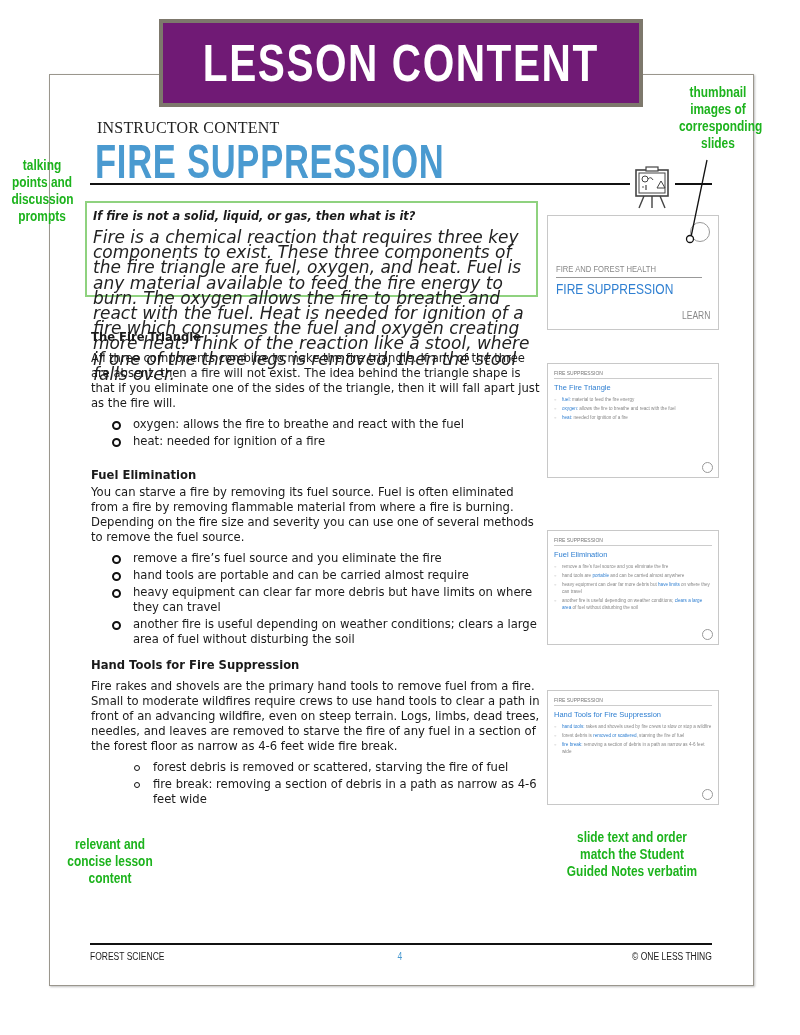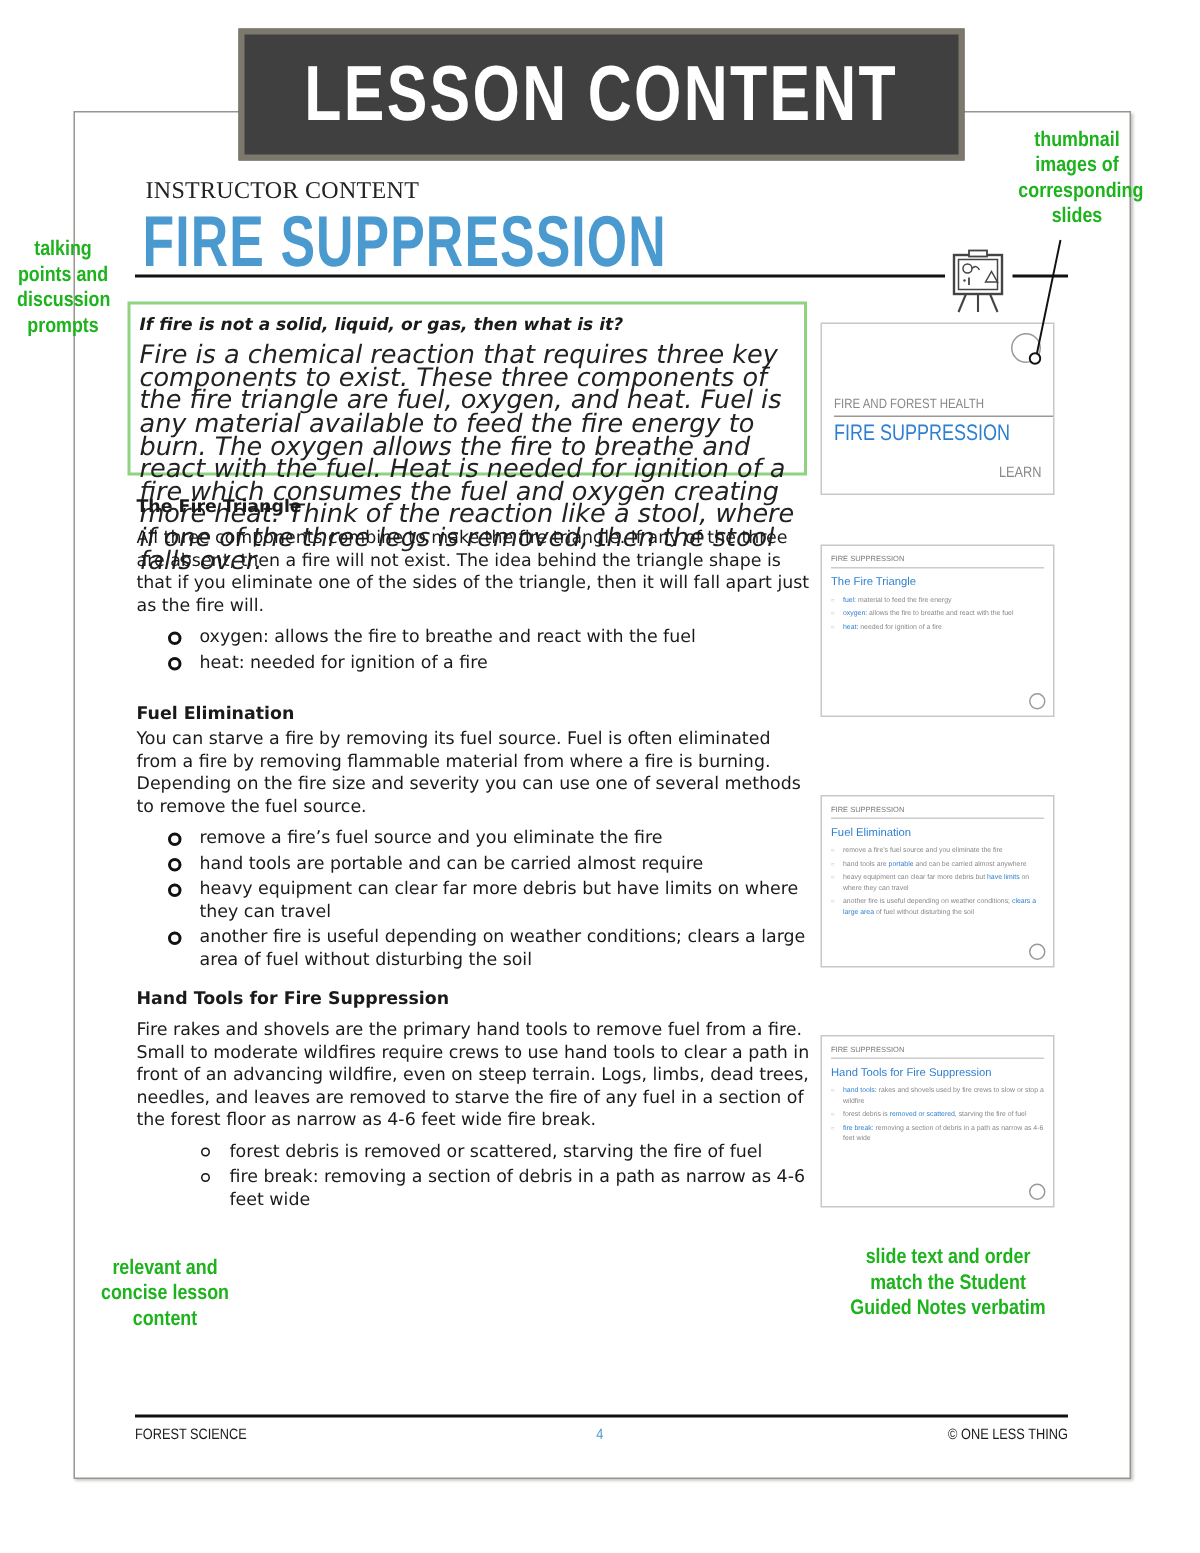--- a/index.html
+++ b/index.html
@@ -9,21 +9,21 @@
     font-family: "DejaVu Sans", sans-serif;
     color: #1a1a1a;
   }
   .page {
     position: absolute; left: 49px; top: 74px; width: 703px; height: 910px;
     border: 1px solid #9a968d; box-shadow: 1px 1px 2px rgba(0,0,0,0.25);
     background: #fff;
   }
   .banner {
     position: absolute; left: 159px; top: 19px; width: 476px; height: 80px;
-    background: #404040; border: 4px solid #7d786c;
+    background: #701a75; border: 4px solid #7d786c;
     display: flex; align-items: center; justify-content: center;
     z-index: 3;
   }
   .banner span {
     color: #fff; font-family: "Liberation Sans", sans-serif; font-weight: bold;
     font-size: 52px; letter-spacing: 2px; transform: scaleX(0.78);
     display: inline-block; white-space: nowrap;
   }
   .kicker {
     position: absolute; left: 97px; top: 119px;
@@ -40,40 +40,40 @@
   .rule-top-right { position: absolute; left: 675px; top: 183px; width: 37px; height: 2px; background: #111; }
   .easel { position: absolute; left: 632px; top: 166px; width: 40px; height: 46px; }
 
   .callout {
     position: absolute; color: #1db31d; font-family: "Liberation Sans", sans-serif;
     font-size: 14px; line-height: 17px; text-align: center; font-weight: bold;
     transform: scaleX(0.85);
   }
 
   .prompt-box {
-    position: absolute; left: 85px; top: 201px; width: 453px; height: 116px;
+    position: absolute; left: 85px; top: 201px; width: 453px; height: 96px;
     border: 2px solid #8fd27f; box-sizing: border-box; padding: 6px 6px 0 6px;
   }
   .prompt-box .q { font-size: 11.4px; font-weight: bold; font-style: italic; margin: 0 0 7px 0; }
   .prompt-box .a { font-size: 17px; font-style: italic; line-height: 15.2px; margin: 0; color: #222; }
 
   .content { position: absolute; left: 91px; width: 450px; font-size: 11.6px; line-height: 15px; color: #1a1a1a; }
   .content h3 { font-size: 11.6px; font-weight: bold; margin: 0 0 6px 0; }
   .content p { margin: 0 0 6px 0; }
   .content ul { list-style: none; margin: 0; padding: 0; }
   .content li { position: relative; padding-left: 42px; margin-bottom: 2px; }
   .content li::before {
     content: ""; position: absolute; left: 21px; top: 4px; width: 5px; height: 5px;
     border: 2px solid #111; border-radius: 50%;
   }
   .content li.sub { padding-left: 62px; }
   .content li.sub::before { left: 43px; top: 5px; width: 4px; height: 4px; border-width: 1.5px; }
 
   .slide {
-    position: absolute; left: 547px; width: 156px; height: 115px;
+    position: absolute; left: 547px; width: 172px; height: 115px;
     border: 1px solid #c8c8c8; box-sizing: border-box; background: #fff;
     font-family: "Liberation Sans", sans-serif; overflow: hidden;
   }
   .slide .hdr { position: absolute; left: 6px; top: 6px; right: 6px; font-size: 5px; color: #777; border-bottom: 1px solid #ccc; padding-bottom: 2px; }
   .slide .ttl { position: absolute; left: 6px; top: 19px; font-size: 7.5px; color: #2f7fd1; }
   .slide ul { position: absolute; left: 6px; top: 32px; right: 6px; margin: 0; padding: 0; list-style: none; font-size: 4.6px; line-height: 7px; color: #888; }
   .slide li { position: relative; padding-left: 8px; margin-bottom: 2px; }
   .slide li::before { content: "○"; position: absolute; left: 0; top: 0; font-size: 4px; color: #aaa; }
   .slide .hl { color: #2f7fd1; }
   .slide .seal { position: absolute; right: 5px; bottom: 4px; width: 9px; height: 9px; border: 1px solid #999; border-radius: 50%; }

